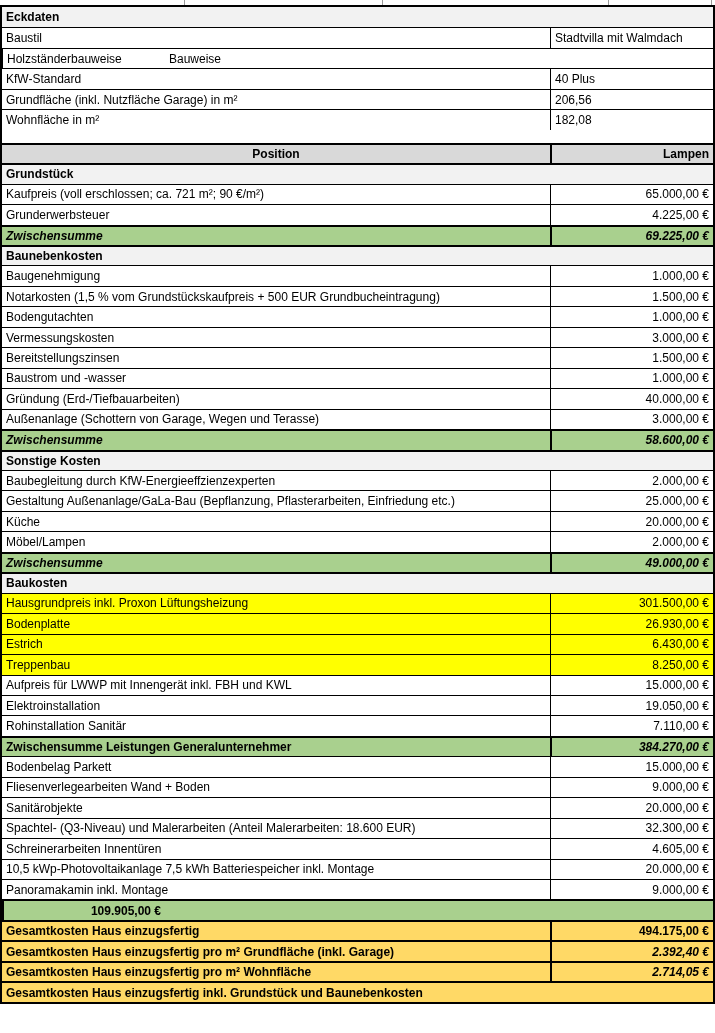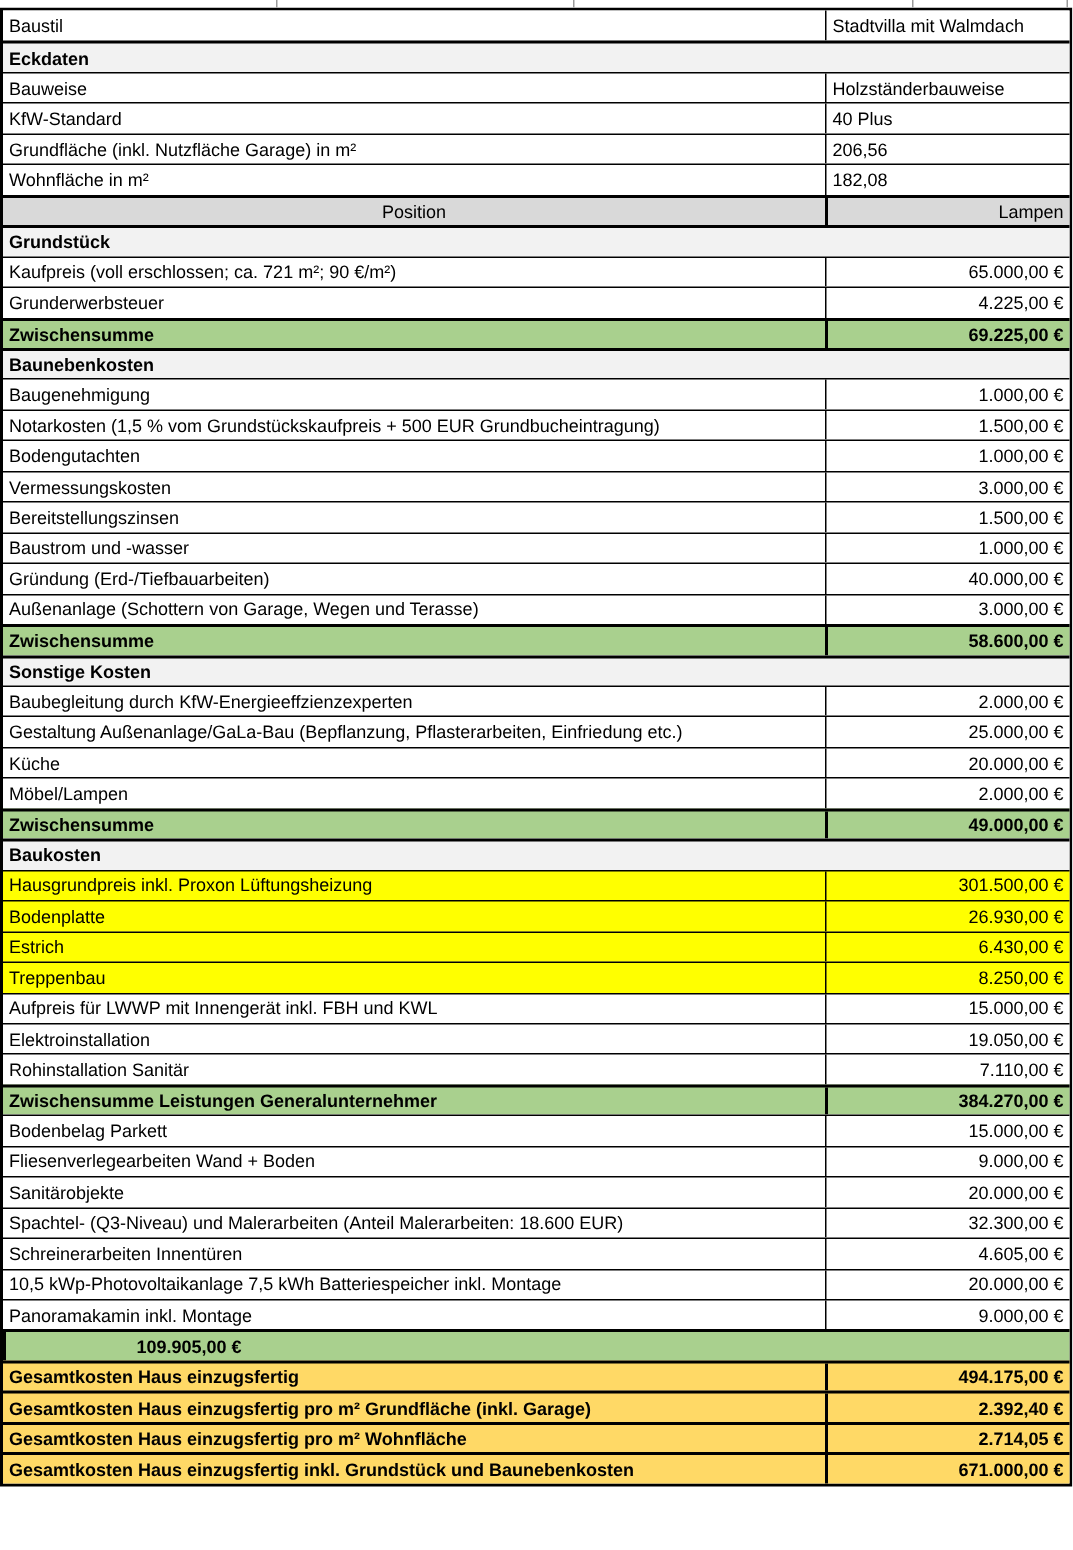--- a/index.html
+++ b/index.html
@@ -43,47 +43,47 @@
   .cell.full{flex:1 1 auto;}
   .cell.value{
     flex:0 0 163px;
     justify-content:flex-end;
     border-left:1px solid var(--border,#000);
   }
   .row.em .cell.value{border-left-width:2px;}
   .cell.value.left{justify-content:flex-start;}
   .cell.center{justify-content:center;}
   .row.sect{background:var(--section-bg,#F2F2F2);font-weight:bold;}
-  .row.colhead{background:var(--header-bg,#D9D9D9);font-weight:normal;}
+  .row.colhead{background:var(--header-bg,#D9D9D9);font-weight:bold;margin-top:13px;}
   .row.sub{background:var(--subtotal-green,#A9D08E);font-weight:bold;}
   .row.yellow{background:var(--highlight-yellow,#FFFF00);}
   .row.gold{background:var(--total-gold,#FFD966);font-weight:bold;}
-  .cell.i{}
+  .cell.i{font-style:italic;}
 </style>
 </head>
 <body>
 
 <div class="sheet">
   <div class="strip">
     <span class="gl" style="left:184px"></span>
     <span class="gl" style="left:382px"></span>
     <span class="gl" style="left:608px"></span>
     <span class="gl" style="left:711px"></span>
   </div>
   <div class="table" id="rows">
+      <div class="row sect em">
+        <div class="cell label full">Eckdaten</div>
+      </div>
       <div class="row kv">
         <div class="cell label">Baustil</div>
         <div class="cell value left">Stadtvilla mit Walmdach</div>
       </div>
-      <div class="row sect em">
-        <div class="cell label full">Eckdaten</div>
-      </div>
-      <div class="row kv">
+      <div class="row kv">
+        <div class="cell value left">Holzständerbauweise</div>
         <div class="cell label">Bauweise</div>
-        <div class="cell value left">Holzständerbauweise</div>
       </div>
       <div class="row kv">
         <div class="cell label">KfW-Standard</div>
         <div class="cell value left">40 Plus</div>
       </div>
       <div class="row kv">
         <div class="cell label">Grundfläche (inkl. Nutzfläche Garage) in m²</div>
         <div class="cell value left">206,56</div>
       </div>
       <div class="row kv">
@@ -244,16 +244,15 @@
       <div class="row gold em">
         <div class="cell label">Gesamtkosten Haus einzugsfertig pro m² Grundfläche (inkl. Garage)</div>
         <div class="cell value i">2.392,40 €</div>
       </div>
       <div class="row gold em">
         <div class="cell label">Gesamtkosten Haus einzugsfertig pro m² Wohnfläche</div>
         <div class="cell value i">2.714,05 €</div>
       </div>
       <div class="row gold em">
         <div class="cell label">Gesamtkosten Haus einzugsfertig inkl. Grundstück und Baunebenkosten</div>
-        <div class="cell value">671.000,00 €</div>
       </div>
     </div>
 </div>
 
 </body></html>

